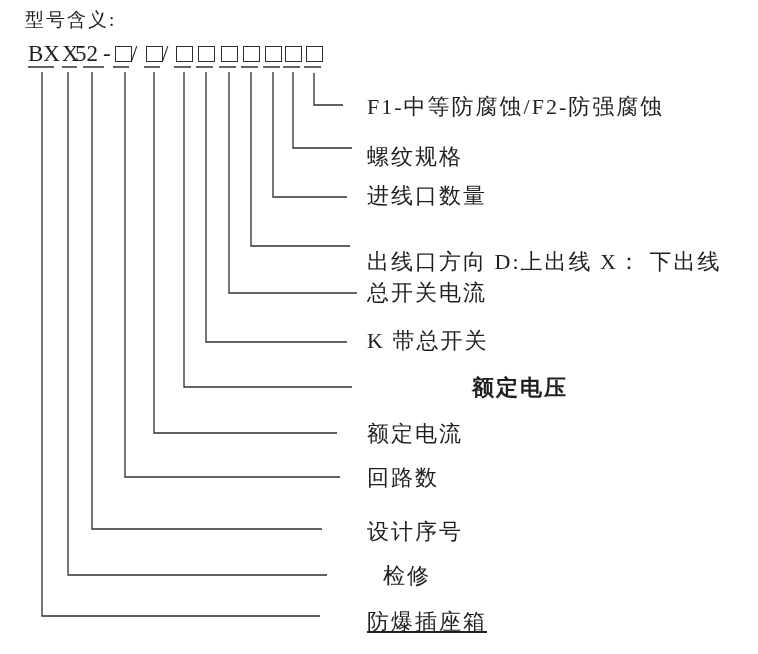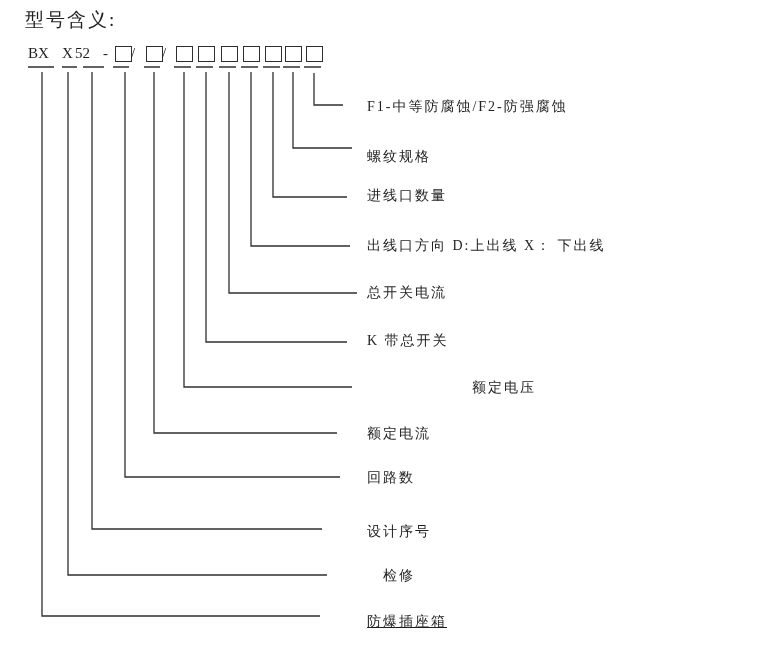--- a/index.html
+++ b/index.html
@@ -24,21 +24,21 @@
     position: absolute;
     left: 25px;
     top: 7px;
     font-size: 19px;
     letter-spacing: 2px;
     white-space: pre;
   }
   .tok {
     position: absolute;
     top: 43px;
-    font-size: 15px;
+    font-size: 23px;
     line-height: 21px;
     white-space: pre;
   }
   .tk-bx  { left: 28px; }
   .tk-x   { left: 62px; }
   .tk-52  { left: 75px; text-align: center; }
   .tk-hy  { left: 103px; }
   .tk-sl1 { left: 131px; }
   .tk-sl2 { left: 162px; }
   .boxtok {
@@ -64,32 +64,32 @@
     left: 0; top: 0;
     width: 758px; height: 654px;
   }
   svg.lines path {
     fill: none;
     stroke: #2f2f2f;
     stroke-width: 1.3;
   }
   .lbl {
     position: absolute;
-    font-size: 14px;
+    font-size: 22px;
     line-height: 22px;
     letter-spacing: 2px;
     white-space: pre;
   }
   .lb0  { left: 367px; top: 96px; }
   .lb1  { left: 367px; top: 138px; margin-top: 8px; }
   .lb2  { left: 367px; top: 185px; }
-  .lb3  { left: 367px; top: 235px; }
+  .lb3  { left: 367px; top: 251px; }
   .lb4  { left: 367px; top: 282px; }
   .lb5  { left: 367px; top: 330px; text-align: center; }
-  .lb6  { left: 472px; top: 377px; }
+  .lb6  { left: 472px; top: 377px; font-weight: bold; }
   .lb7  { left: 367px; top: 423px; }
   .lb8  { left: 367px; top: 467px; }
   .lb9  { left: 367px; top: 521px; }
   .lb10 { left: 383px; top: 565px; }
   .lb11 { left: 367px; top: 611px; text-decoration: underline; }
 </style>
 </head>
 <body>
 
 <div class="stage">

